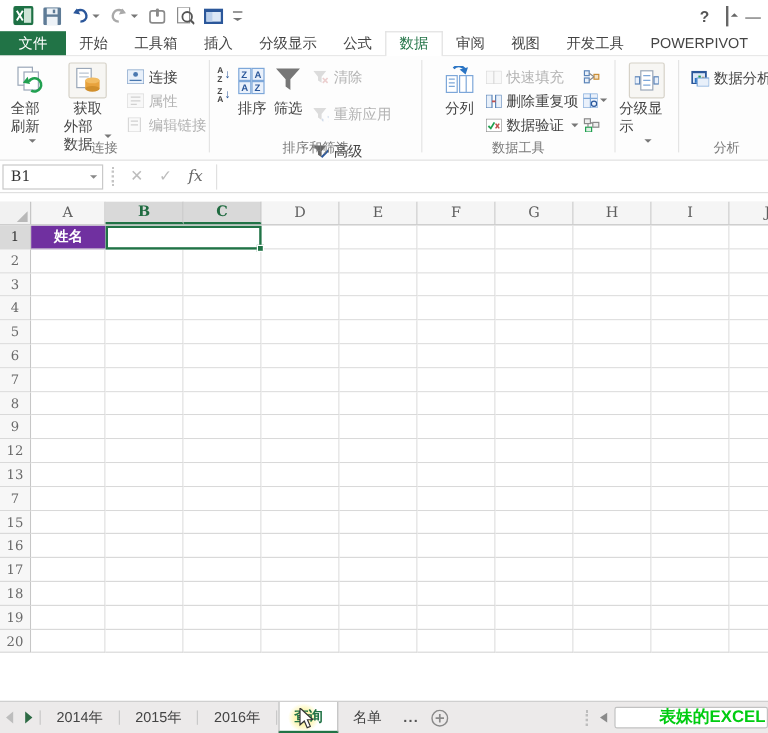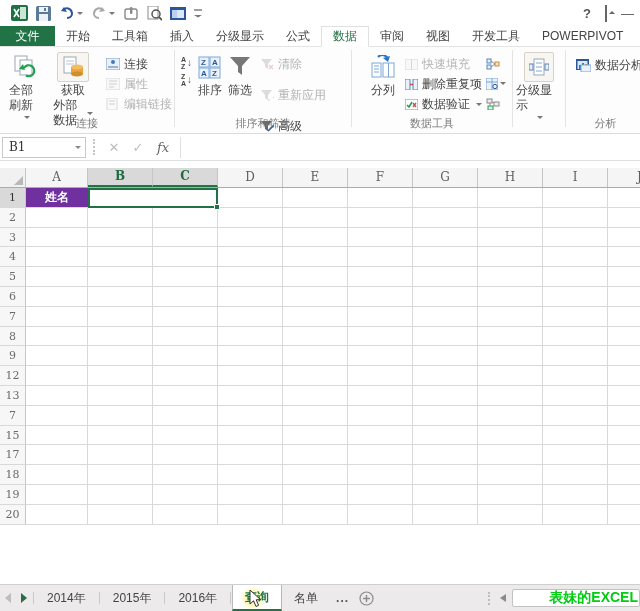--- a/index.html
+++ b/index.html
@@ -609,20 +609,33 @@
         <div class="cell" style="width: 65px;"></div>
         <div class="cell" style="width: 65px;"></div>
         <div class="cell" style="width: 65px;"></div>
         <div class="cell" style="width: 65px;"></div>
         <div class="cell" style="width: 65px;"></div>
         <div class="cell" style="width: 65px;"></div>
         <div class="cell" style="width: 65px;"></div>
         <div class="cell" style="width: 64px;"></div>
       </div>
       <div class="grow">
+        <div class="rh">16</div>
+        <div class="cell" style="width: 62px;"></div>
+        <div class="cell" style="width: 65px;"></div>
+        <div class="cell" style="width: 65px;"></div>
+        <div class="cell" style="width: 65px;"></div>
+        <div class="cell" style="width: 65px;"></div>
+        <div class="cell" style="width: 65px;"></div>
+        <div class="cell" style="width: 65px;"></div>
+        <div class="cell" style="width: 65px;"></div>
+        <div class="cell" style="width: 65px;"></div>
+        <div class="cell" style="width: 64px;"></div>
+      </div>
+      <div class="grow">
         <div class="rh">17</div>
         <div class="cell" style="width: 62px;"></div>
         <div class="cell" style="width: 65px;"></div>
         <div class="cell" style="width: 65px;"></div>
         <div class="cell" style="width: 65px;"></div>
         <div class="cell" style="width: 65px;"></div>
         <div class="cell" style="width: 65px;"></div>
         <div class="cell" style="width: 65px;"></div>
         <div class="cell" style="width: 65px;"></div>
         <div class="cell" style="width: 65px;"></div>

